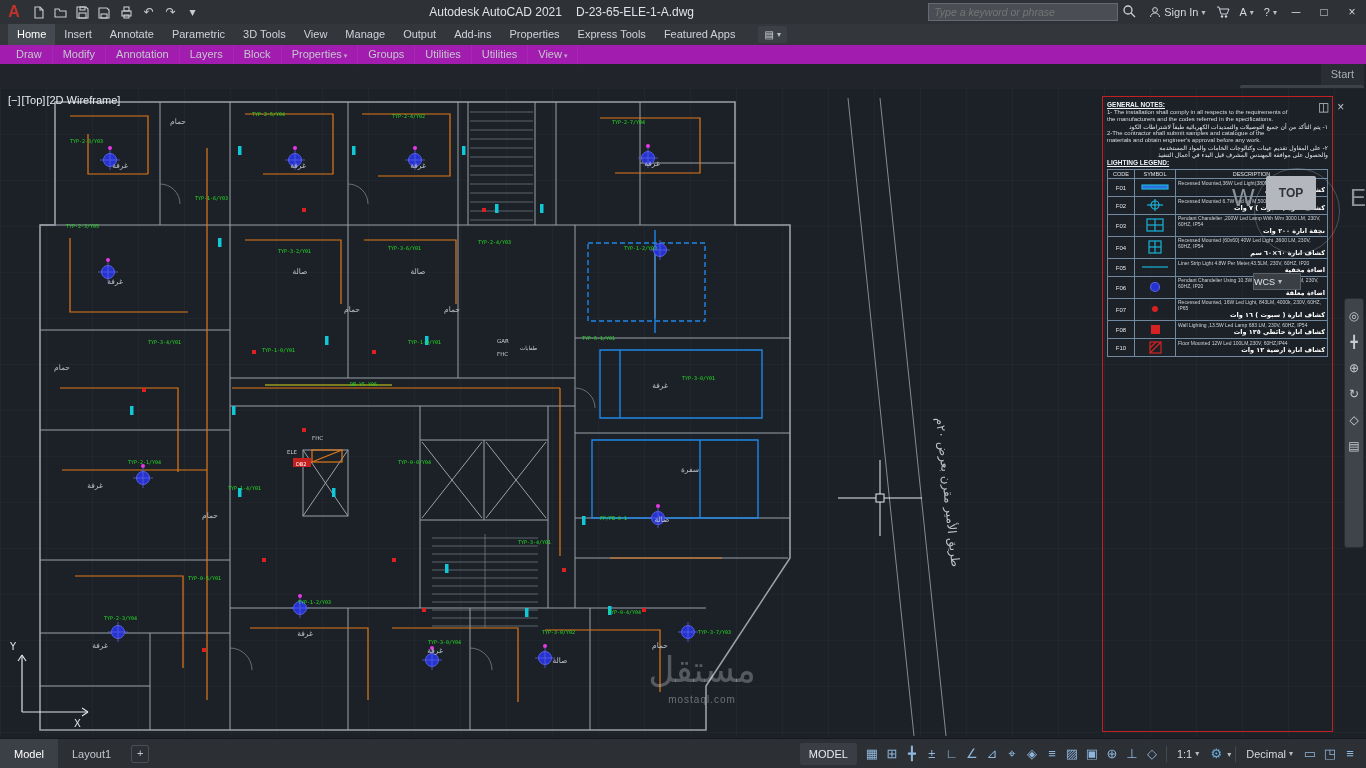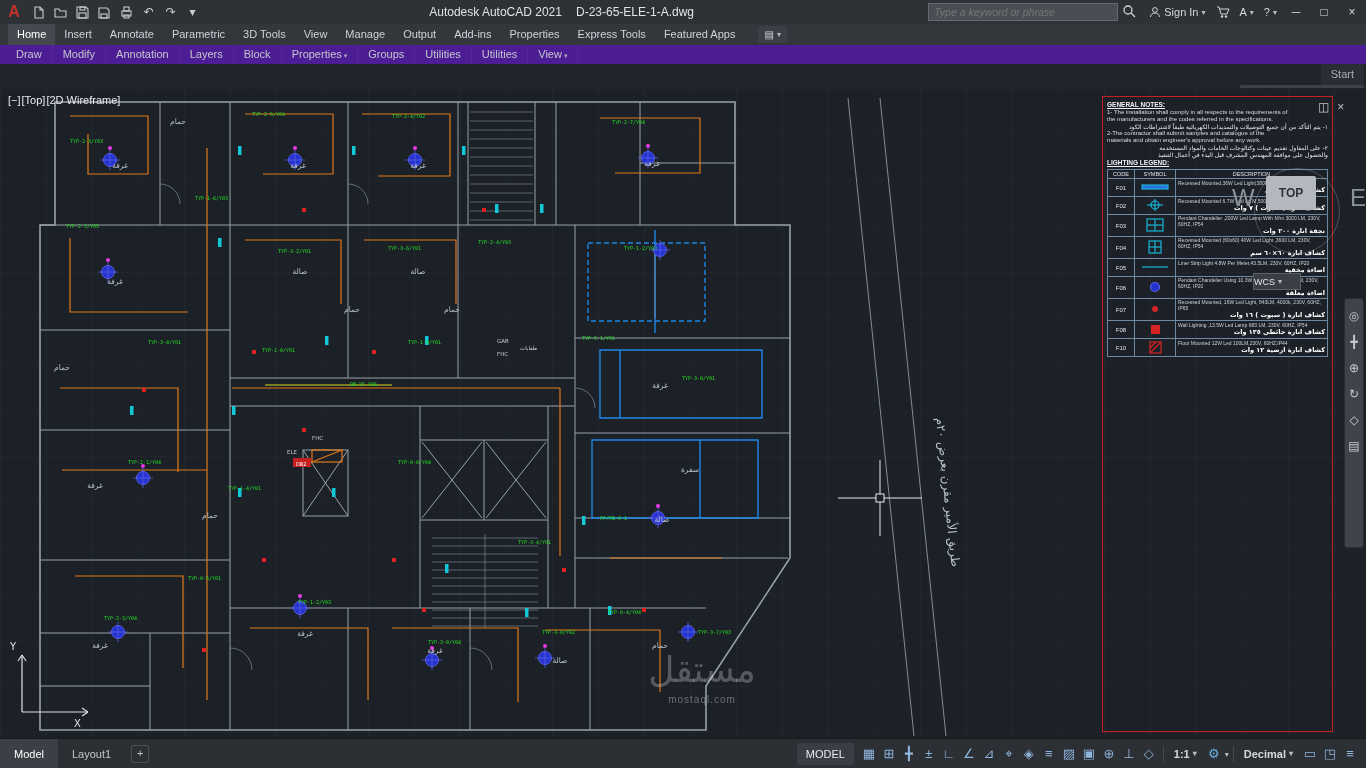--- a/index.html
+++ b/index.html
@@ -18,21 +18,21 @@
     font-style:italic;font-size:10.5px;padding:0 5px;outline:none;font-family:"Liberation Sans",sans-serif;}
   .titleicon{display:flex;align-items:center;gap:3px;margin:12px 5px;color:#d5d8dc;}
   .wctl{width:28px;text-align:center;font-size:12px;color:#d5d8dc;height:24px;line-height:24px;}
   .caret{font-size:8px;color:#b9bdc2;}
   
   #ribbontabs{height:21px;background:#33363b;display:flex;align-items:stretch;padding-left:8px;font-size:11px;}
   .rtab{padding:0 9px;line-height:21px;color:#cfd3d8;cursor:default;}
   .rtab.active{background:#454a51;color:#fff;}
   #ribbonctl{margin-left:14px;display:flex;align-items:center;gap:3px;color:#cfd3d8;font-size:10px;
     background:#3c4046;padding:0 6px;margin-top:2px;margin-bottom:2px;border-radius:2px;}
-  #ribbonpanels{height:19px;background:#4c1d95;display:flex;align-items:center;padding-left:6px;font-size:11px;color:#c3c7cc;}
+  #ribbonpanels{height:19px;background:#a21caf;display:flex;align-items:center;padding-left:6px;font-size:11px;color:#c3c7cc;}
   .rpanel{padding:0 10px;line-height:19px;border-right:1px solid rgba(255,255,255,0.05);}
   .rpanel .fly{font-size:7px;opacity:.8;margin-left:2px;}
   
   #filetabs{height:24px;background:#21242a;display:flex;align-items:flex-end;padding-left:6px;font-size:11px;flex-direction:column;}
   .ftab{height:21px;line-height:21px;padding:0 10px;color:#a9aeb5;background:#2a2d33;margin-right:2px;
     border-radius:2px 2px 0 0;display:flex;align-items:center;gap:8px;}
   .ftab.active{background:#3d4148;color:#e9ebee;}
   .ftab .x{color:#c3c7cc;font-size:11px;}
   #newtab{width:16px;height:16px;border:1px solid #4a4e55;border-radius:2px;text-align:center;line-height:14px;
     color:#a9aeb5;margin:0 0 3px 6px;font-size:11px;}
@@ -81,21 +81,21 @@
   #wm-en{font-size:10px;letter-spacing:1px;color:rgba(200,205,212,.45);}
   
   #bottombar{height:30px;background:#2c2f34;border-top:1px solid #17191c;display:flex;align-items:center;
     font-size:11px;color:#c3c7cc;}
   .bt-tab{padding:0 14px;height:30px;line-height:30px;}
   .bt-tab.active{background:#3b3f46;color:#fff;}
   #bt-plus{width:16px;height:16px;border:1px solid #4a4e55;border-radius:2px;text-align:center;line-height:14px;margin-left:6px;}
   #statusright{margin-left:auto;display:flex;align-items:center;gap:1px;padding-right:6px;}
   #modelbtn{background:#3a3e44;color:#e8eaee;height:22px;line-height:22px;padding:0 9px;border-radius:2px;margin-right:4px;}
   .sbi{width:20px;height:22px;line-height:22px;text-align:center;font-size:13px;color:#8fb6dd;border-radius:2px;}
-  .sb-dd{display:flex;align-items:center;gap:3px;padding:0 6px;height:22px;line-height:22px;color:#d5d8dc;font-weight:bold;}
+  .sb-dd{display:flex;align-items:center;gap:3px;padding:0 6px;height:22px;line-height:22px;color:#d5d8dc;}
   .sb-sep{width:1px;height:16px;background:rgba(255,255,255,.12);margin:0 3px;}
   .gear{color:#6aaede;font-size:13px;}
 </style>
 </head>
 <body>
 
 <div id="titlebar">
   <div id="logo">A</div>
   <div class="qat">
     <span class="qi">

